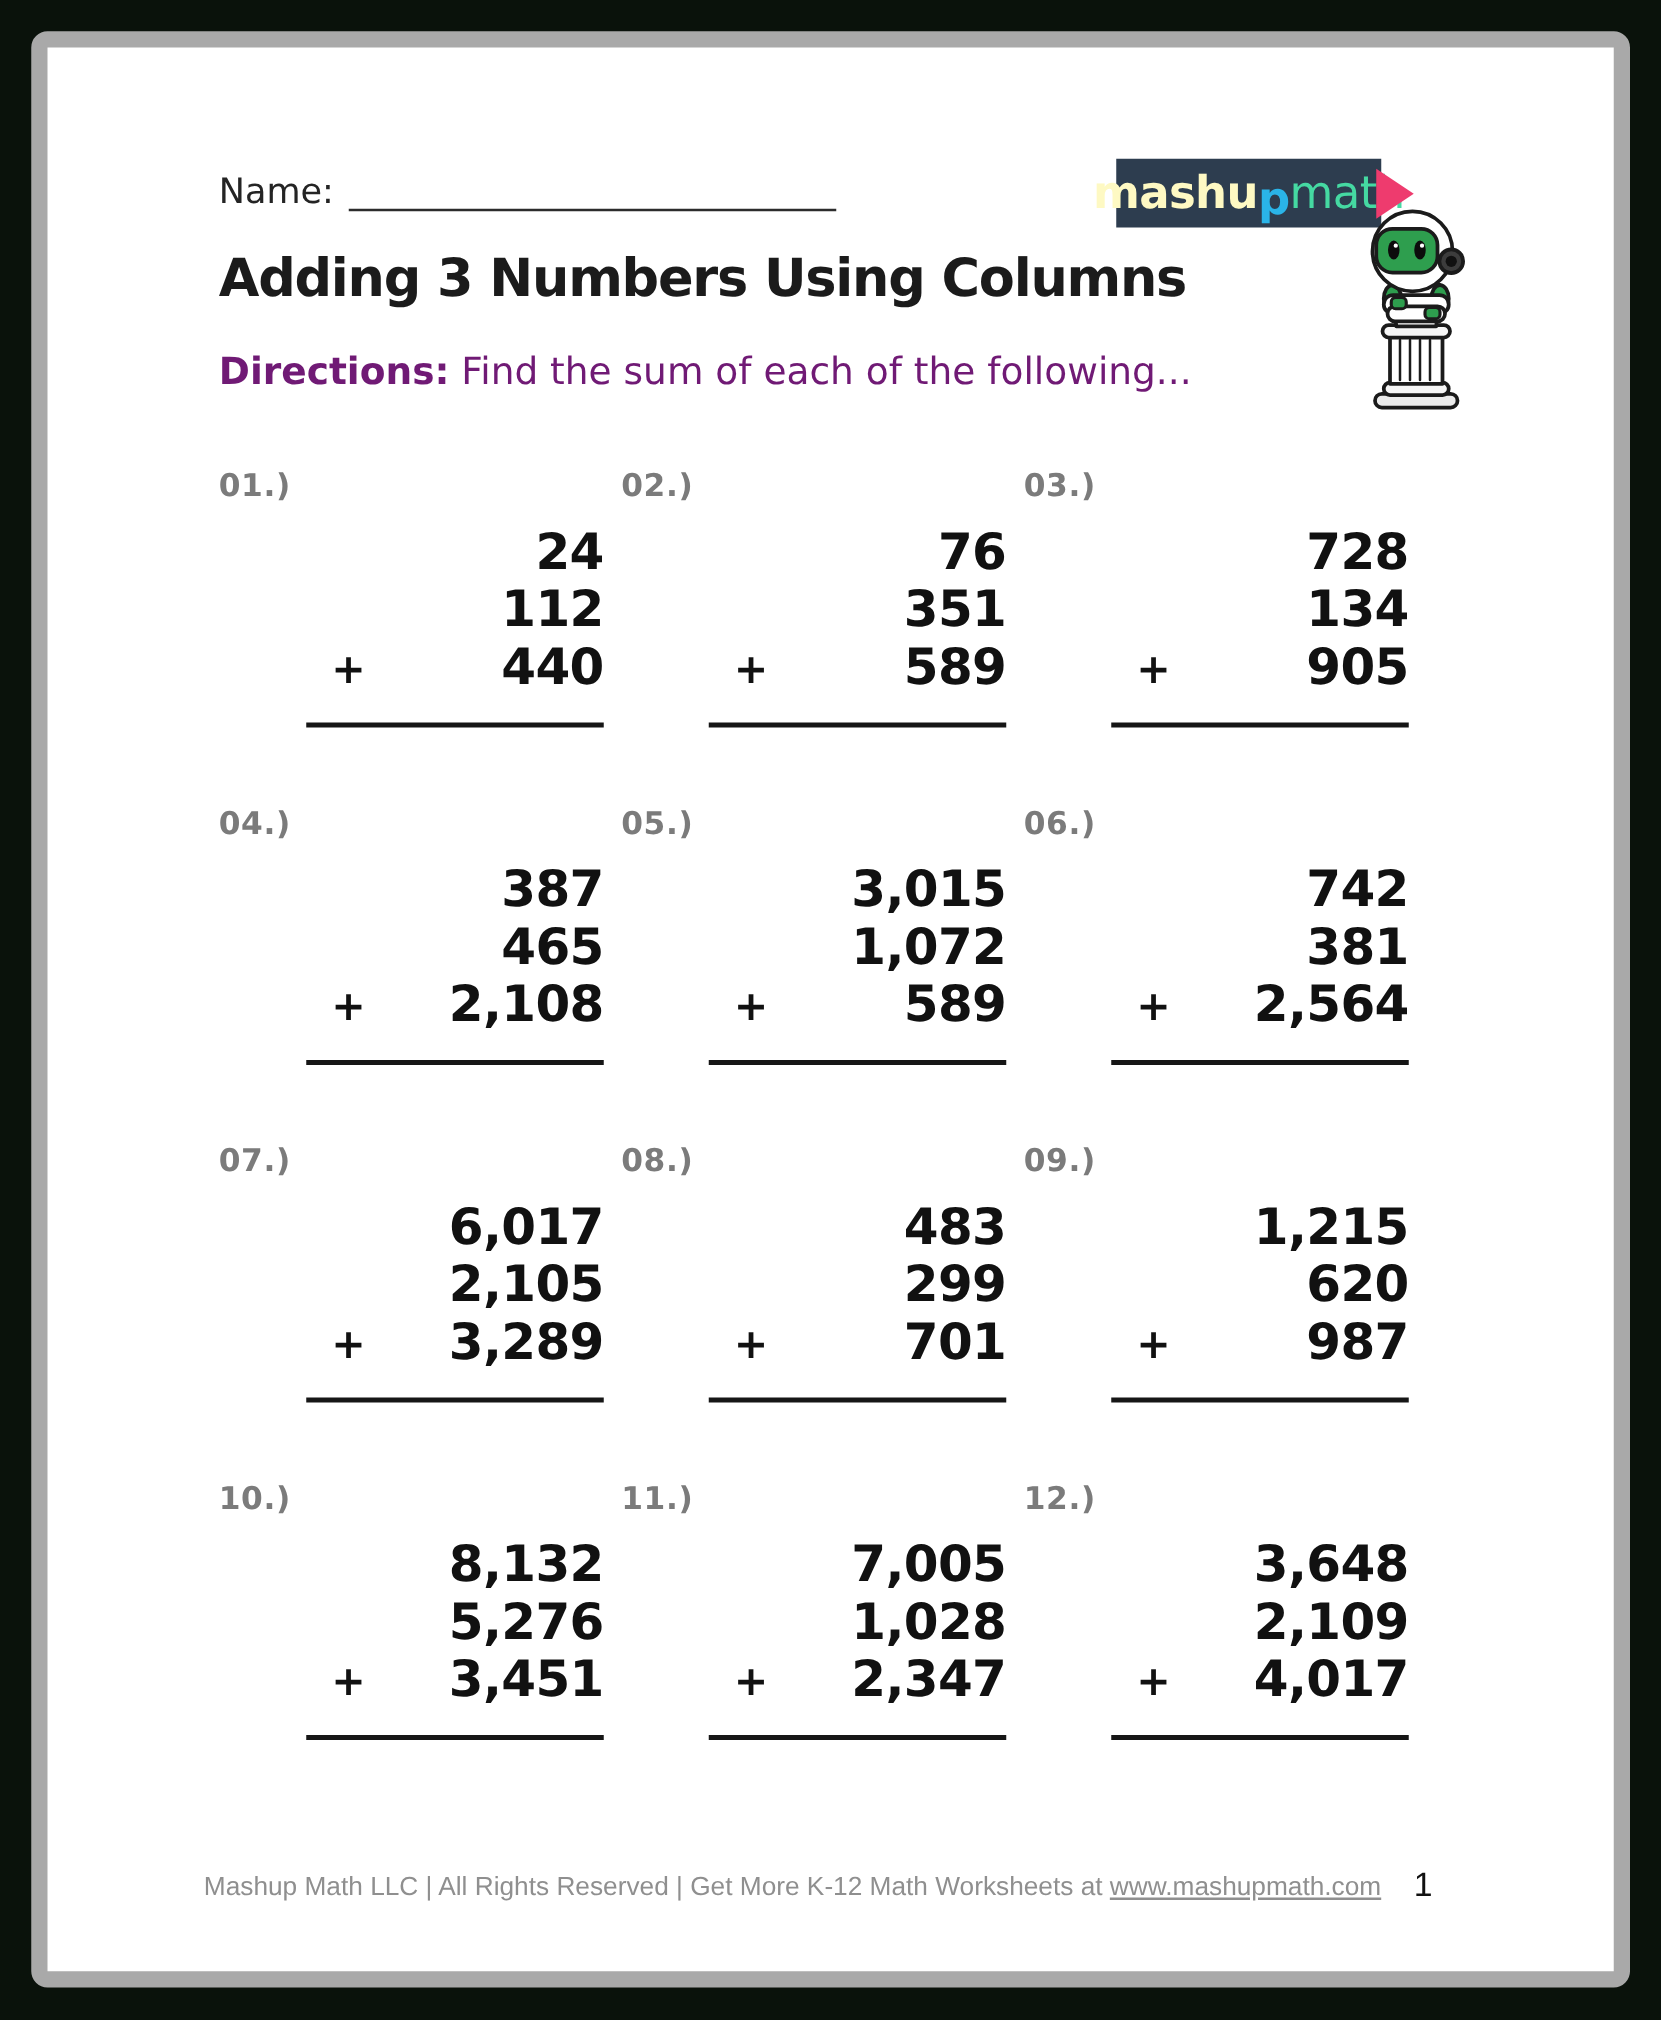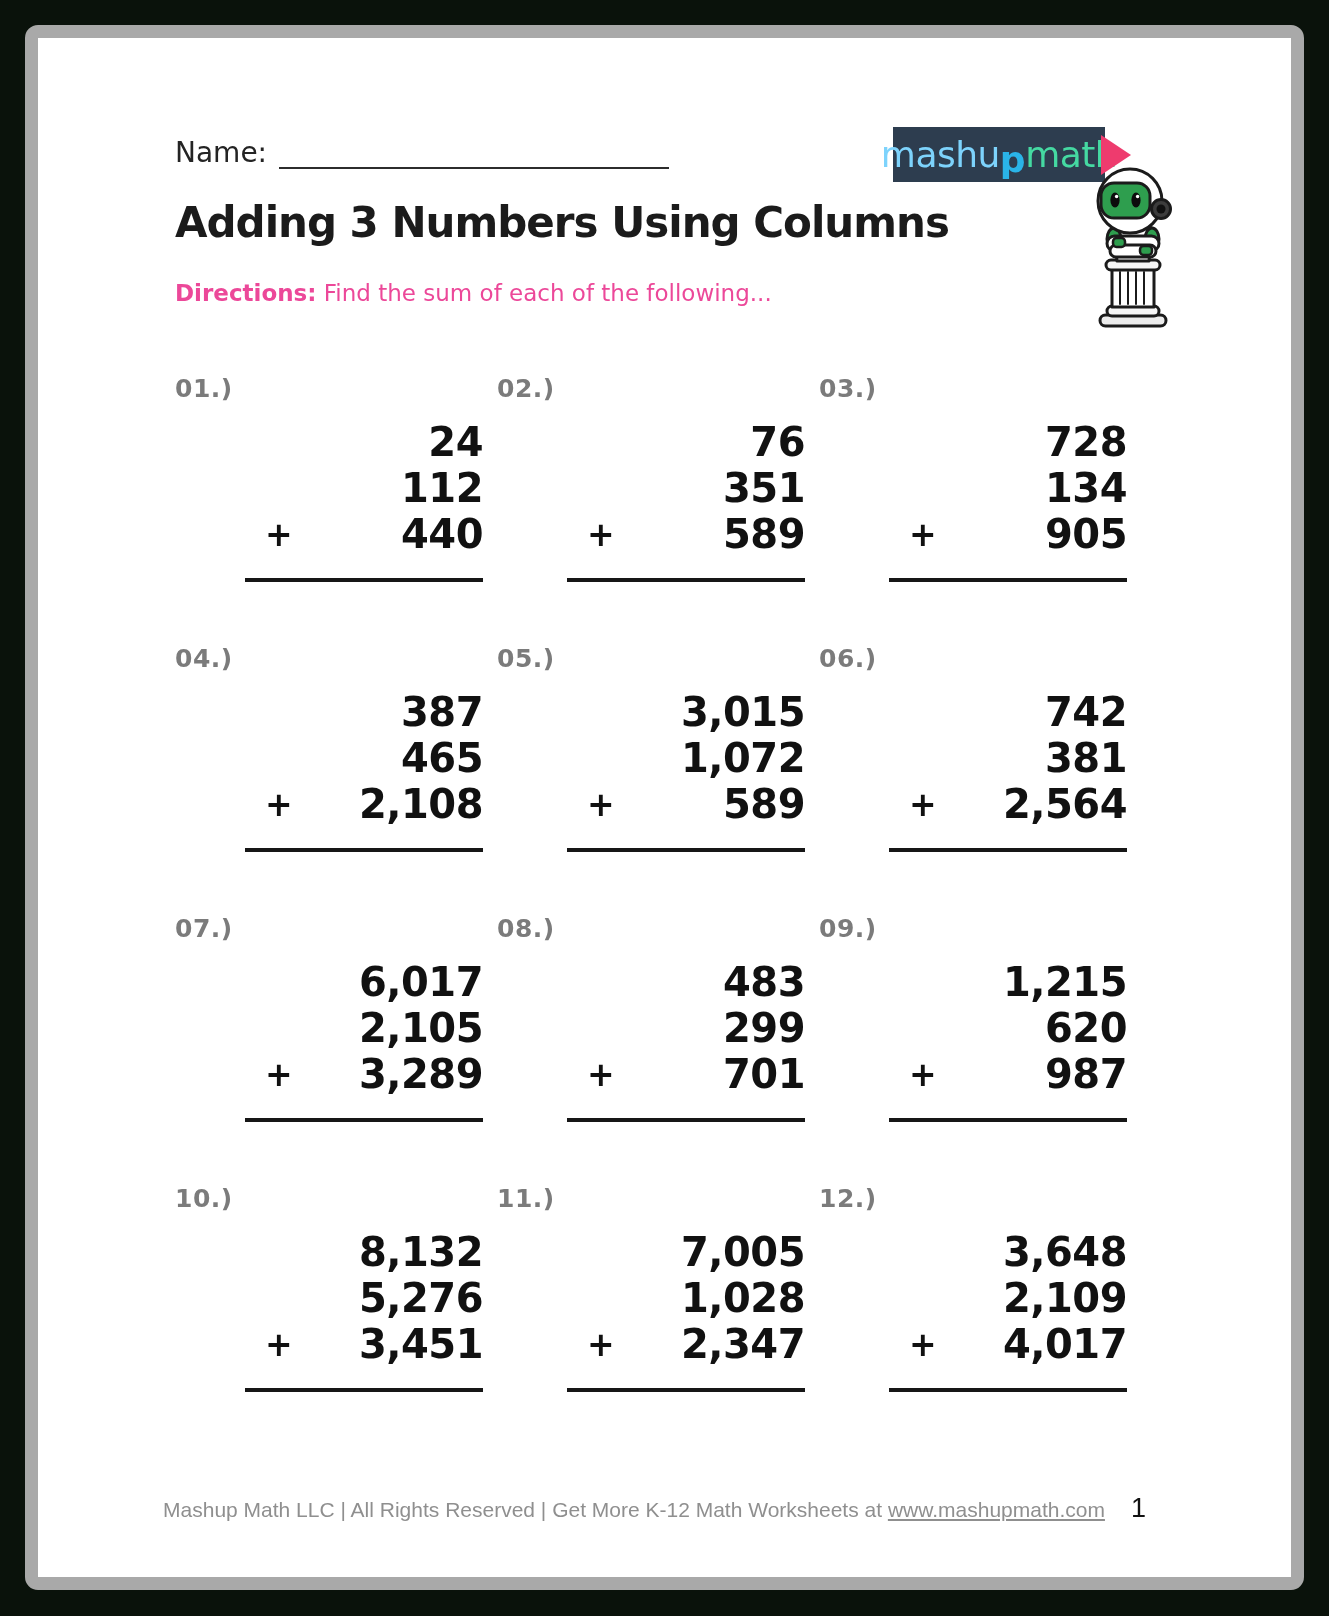--- a/index.html
+++ b/index.html
@@ -29,40 +29,40 @@
     margin-left: 12px;
     border-bottom: 2px solid #2c2c2c;
   }
   .logo {
     position: absolute; left: 855px; top: 89px;
     width: 212px; height: 55px;
     background: #2d3d4f;
     display: flex; align-items: center; justify-content: center;
     font-size: 36px; letter-spacing: -0.5px;
   }
-  .logo-mashu { color: #7dd3fc; font-weight: 400; }
+  .logo-mashu { color: #fef9c3; font-weight: 700; }
   .logo-p { color: #2ab4e8; font-weight: 800; position: relative; top: 5px; }
   .logo-math { color: #45d9a2; font-weight: 400; }
   .logo-play {
     position: absolute; right: -26px; top: 50%;
     transform: translateY(-50%);
     width: 0; height: 0;
     border-left: 30px solid #ee3b6e;
     border-top: 20px solid transparent;
     border-bottom: 20px solid transparent;
   }
   .robot { position: absolute; left: 1032px; top: 128px; }
   .page-title {
     position: absolute; left: 137px; top: 160px;
     font-size: 42px; font-weight: 800; color: #1b1b1b;
     letter-spacing: -1px;
   }
   .directions {
     position: absolute; left: 137px; top: 242px;
-    font-size: 23px; color: #ec4899;
+    font-size: 30px; color: #701a75;
   }
   .directions b { font-weight: 700; }
   
   .problems-grid {
     position: absolute; left: 137px; top: 292px;
     display: grid;
     grid-template-columns: repeat(3, 322px);
     row-gap: 62px;
     margin-top: 44px;
   }

